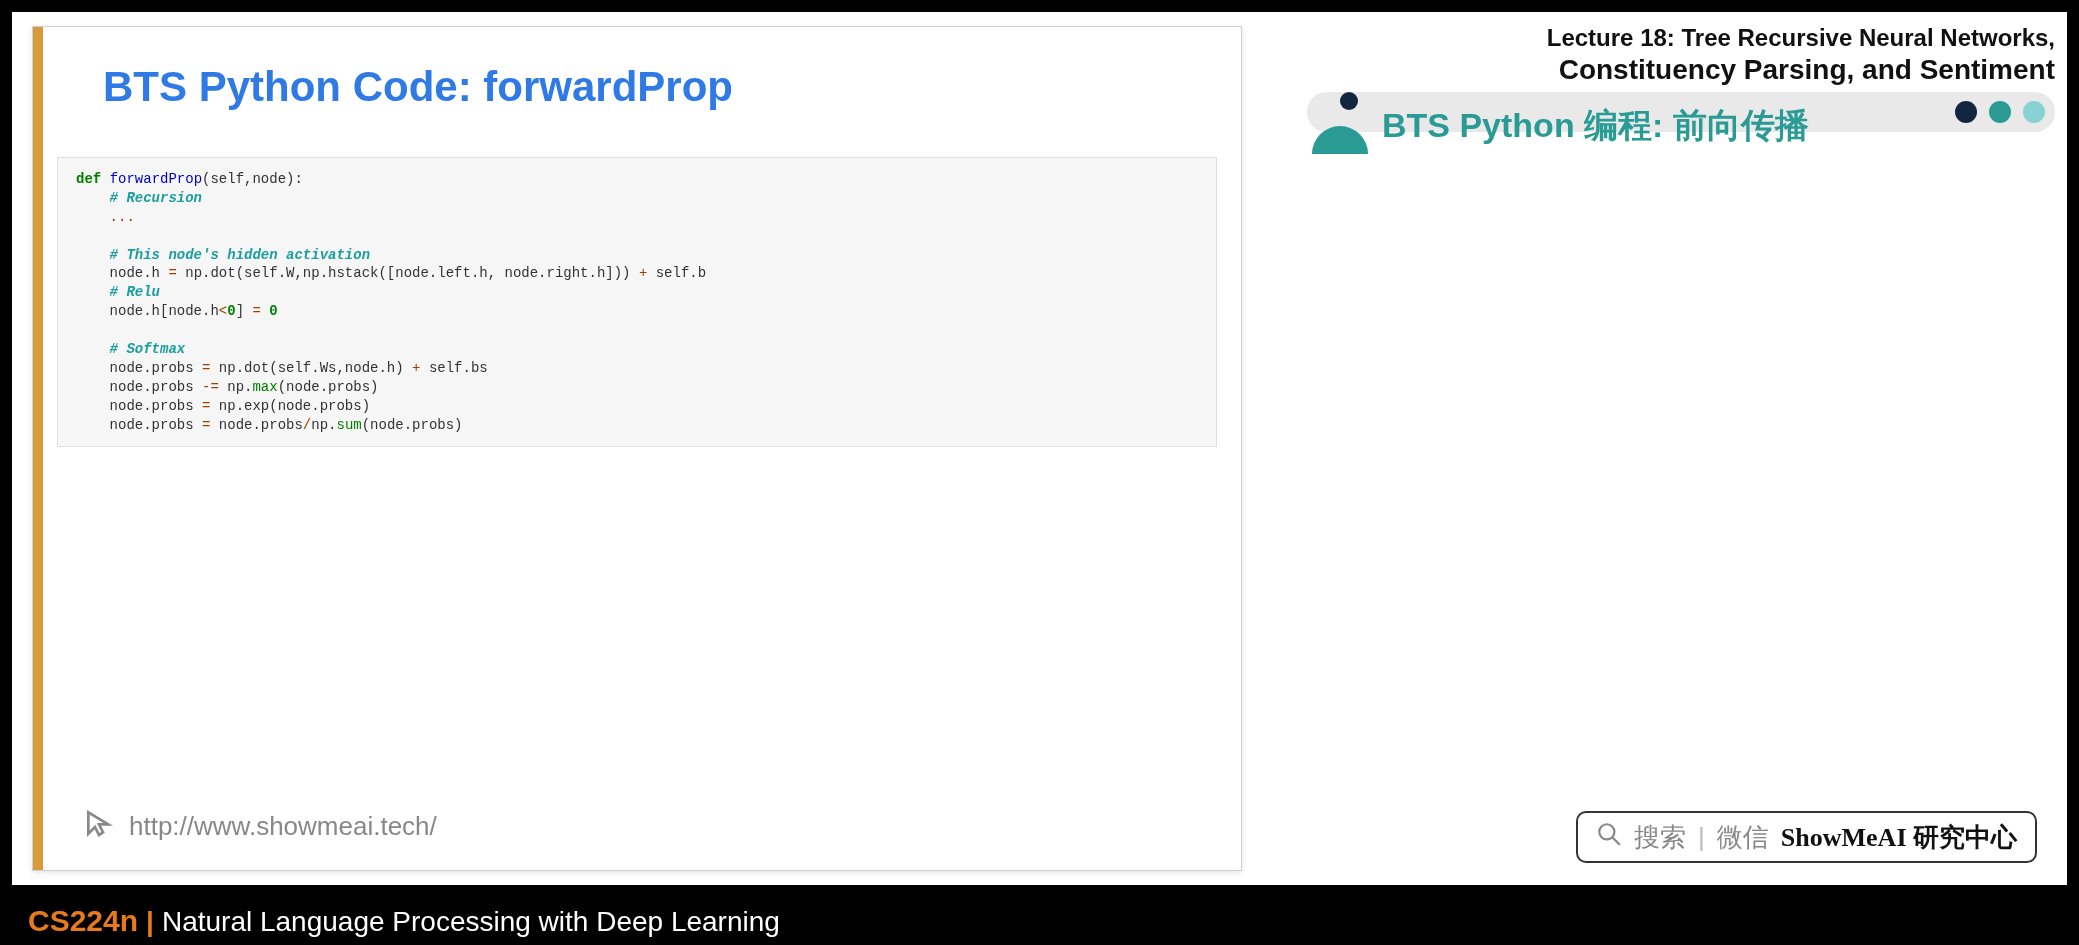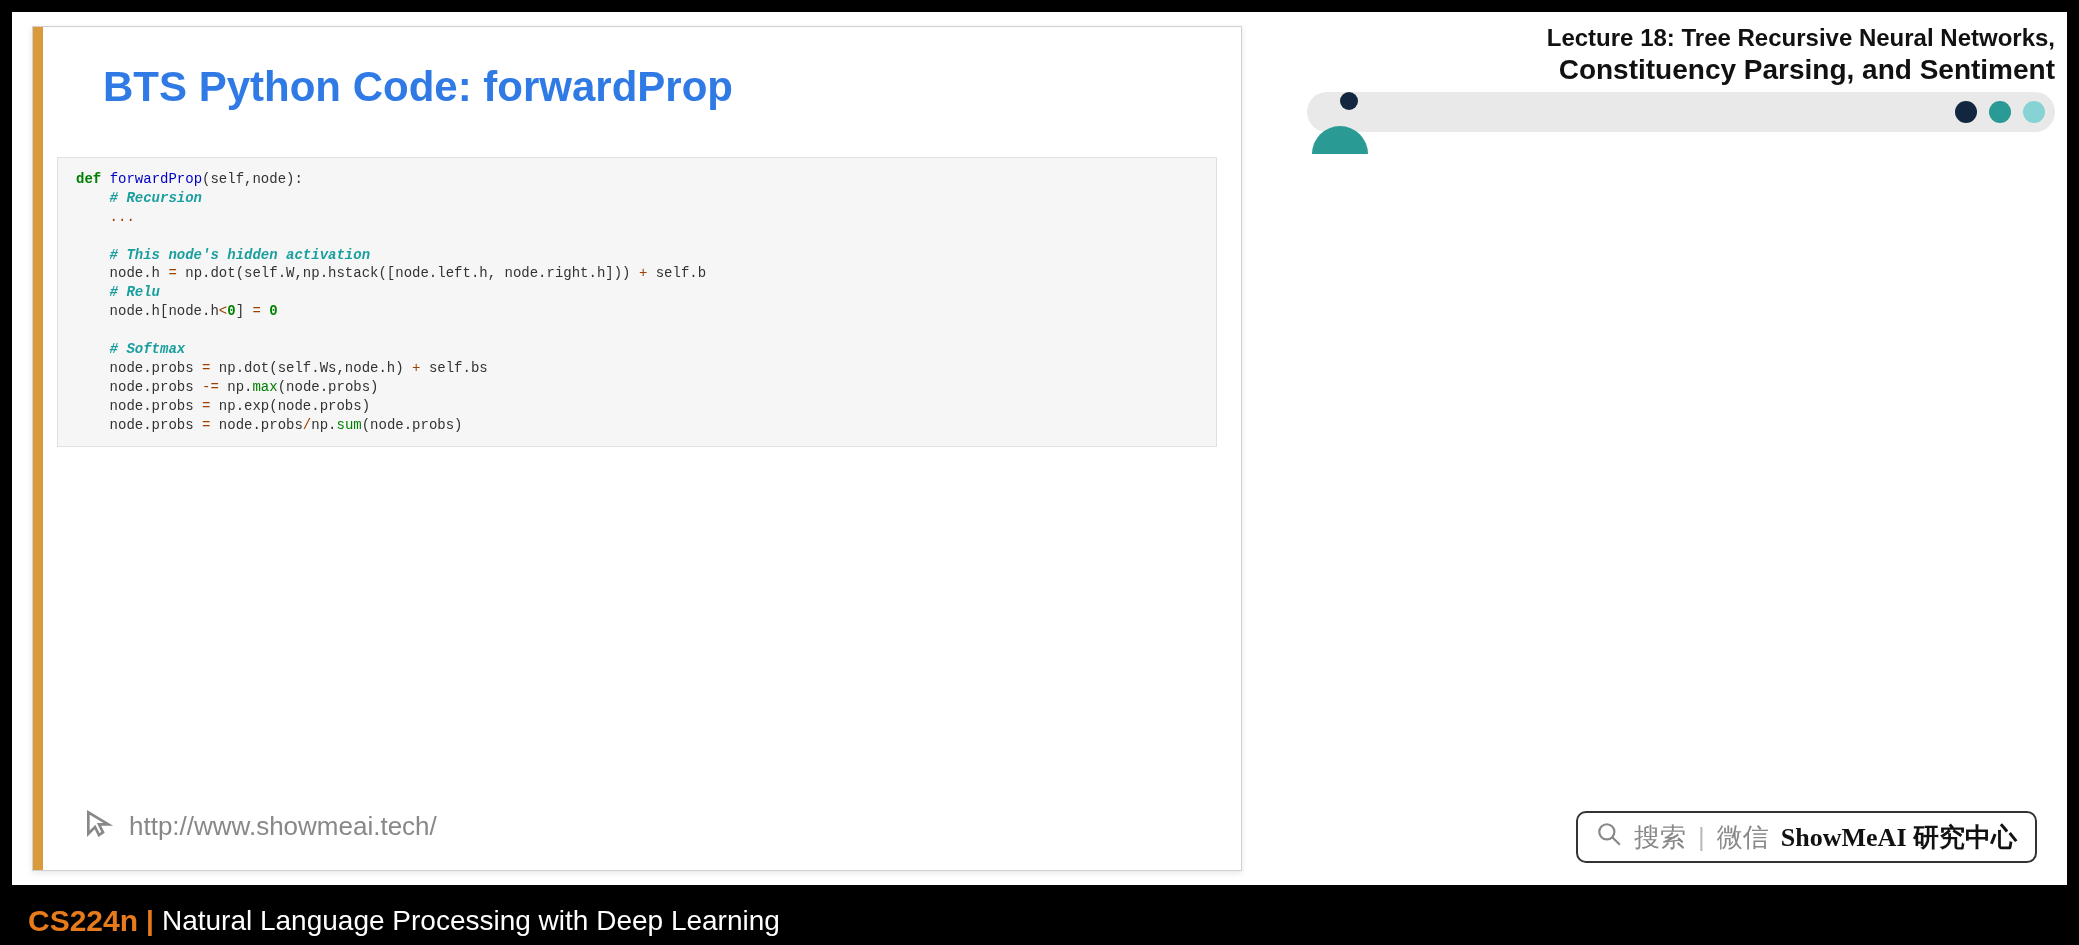--- a/index.html
+++ b/index.html
@@ -162,21 +162,21 @@
   left: 0; right: 0; bottom: 0;
   height: 48px;
   background: #000;
   display: flex;
   align-items: center;
   justify-content: space-between;
   padding: 0 28px;
   color: #fff;
   font-size: 28px;
 }
-.bottom-left { display: flex; align-items: center; gap: 8px; }
+.bottom-left { display: flex; align-items: flex-end; gap: 8px; }
 .course-code { color: #e77a1a; font-weight: 700; font-size: 30px; }
 .pipe { color: #e77a1a; font-weight: 700; }
 .course-name { font-weight: 300; }
 .bottom-right { font-weight: 400; }
 .bottom-right .x { color: #e77a1a; font-weight: 700; }
 </style>
 </head>
 <body>
 
 <div class="frame">
@@ -219,20 +219,21 @@
     <div class="dot dot-navy"></div>
     <div class="dot dot-teal"></div>
     <div class="dot dot-light"></div>
   </div>
 
   <div class="side-title-row">
     <div class="side-bauble">
       <div class="small"></div>
       <div class="big"></div>
     </div>
+    <div class="side-title">BTS Python 编程: 前向传播</div>
   </div>
 
   <div class="search-pill">
     <span class="mag">
       <svg viewBox="0 0 24 24" fill="none" stroke="#888" stroke-width="2">
         <circle cx="10" cy="10" r="7"></circle>
           <line x1="15" y1="15" x2="22" y2="22"></line>
       </svg>
     </span>
     <span class="lab">搜索</span>

